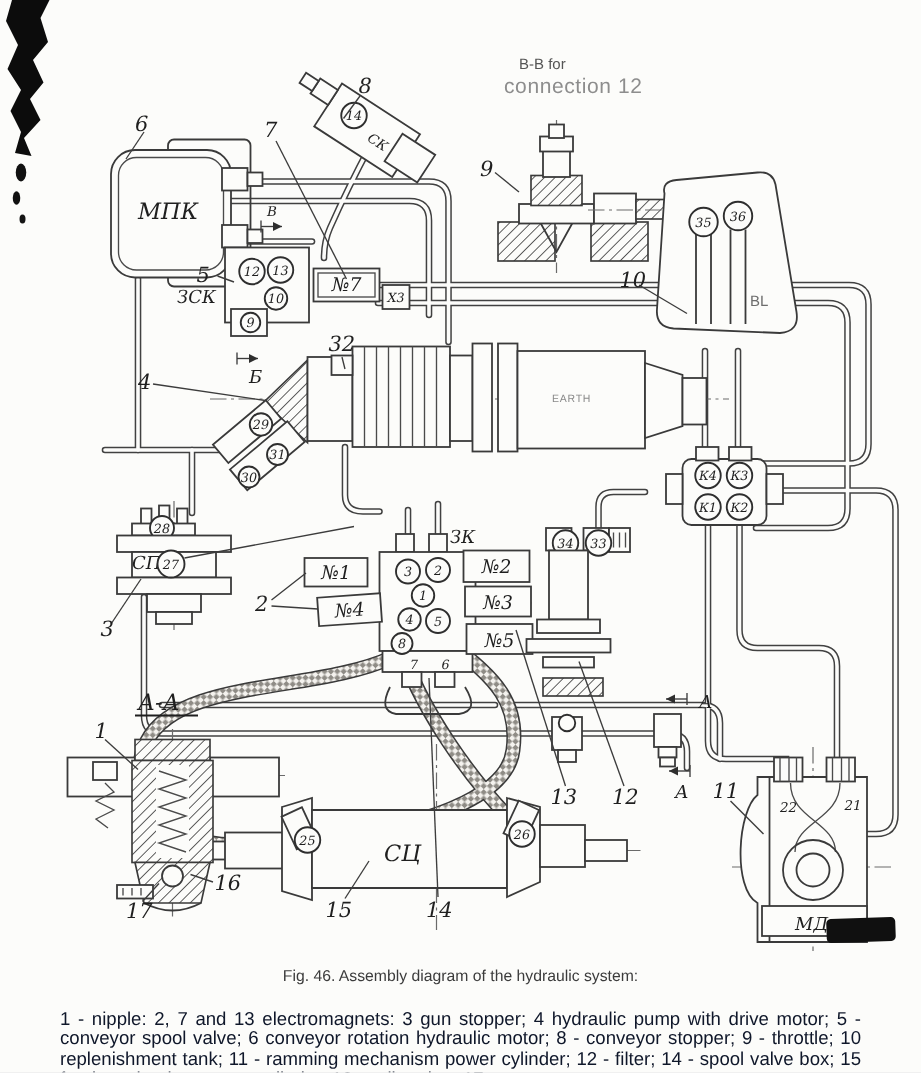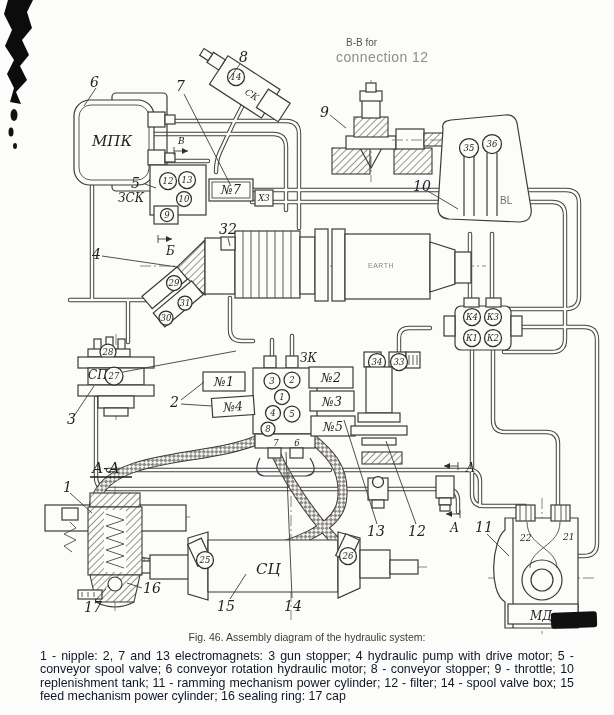--- a/index.html
+++ b/index.html
@@ -27,21 +27,21 @@
   .pnum2{font:italic 9px "DejaVu Serif",serif;}
   .comp{font:italic 15px "DejaVu Serif",serif;}
   .comp-s{font:italic 12px "DejaVu Serif",serif;}
   .boxlbl{font:italic 12.5px "DejaVu Serif",serif;text-anchor:middle;}
   .tiny{font:7px "Liberation Sans",sans-serif;fill:#8a8a8a;letter-spacing:.5px;}
   .ovl1{font:10px "Liberation Sans",sans-serif;fill:#555;}
   .ovl2{font:14px "Liberation Sans",sans-serif;fill:#8d8d8d;letter-spacing:.4px;}
   .bl{font:10px "Liberation Sans",sans-serif;fill:#6d6d6d;}
   
   .caption{position:absolute;left:40px;top:629px;width:534px;}
-  .caption .ttl{margin:2px;text-align:center;font-size:10.5px;color:#3c3c3c;}
+  .caption .ttl{margin:16px;text-align:center;font-size:10.5px;color:#3c3c3c;}
   .caption .bdy{margin:7px 0 0 0;text-align:justify;font-size:12.4px;line-height:1.07;color:#0f172a;}
 </style>
 </head>
 <body>
 
 <div class="page">
 <svg width="614" height="715" viewBox="0 0 614 715">
   <defs>
     <pattern id="hatch" width="5" height="5" patternUnits="userSpaceOnUse" patternTransform="rotate(45)">
       <rect width="5" height="5" fill="#fcfcfa"></rect>

